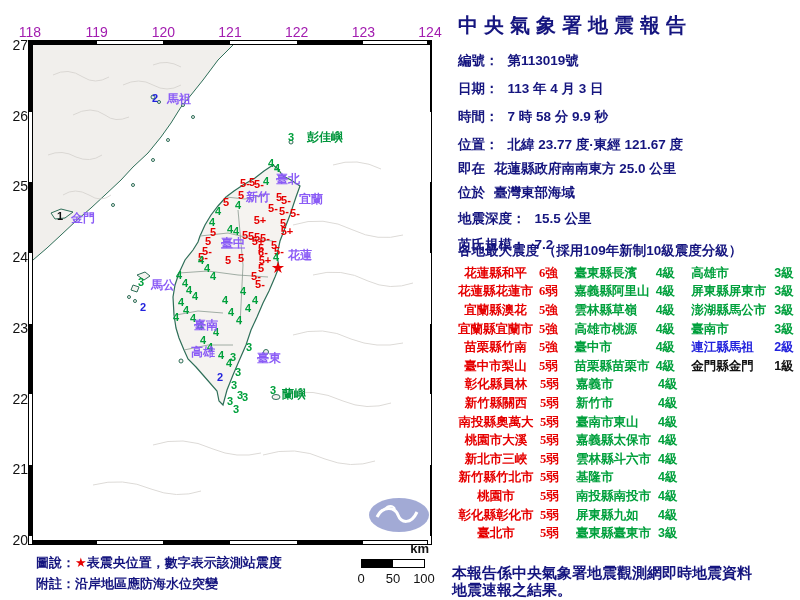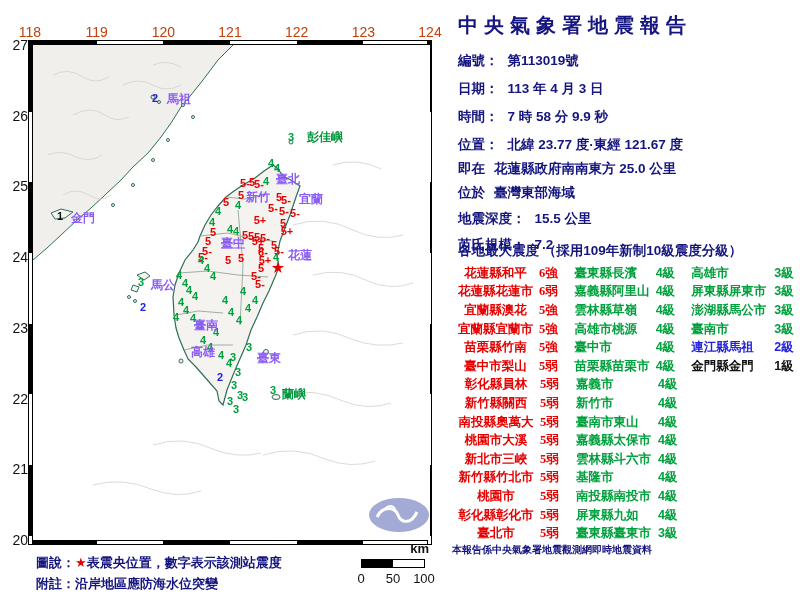--- a/index.html
+++ b/index.html
@@ -13,21 +13,21 @@
   .green{color:#00a03c;}
   .blue{color:#2222dd;}
   .black{color:#111111;}
 
   
   .frame-h{position:absolute;left:29px;width:403px;height:5px;border:1px solid #000;box-sizing:border-box;
     background:repeating-linear-gradient(90deg,#000 0 66.7px,#fff 66.7px 133.4px);}
   .frame-v{position:absolute;top:40px;width:5px;height:505px;border:1px solid #000;box-sizing:border-box;
     background:repeating-linear-gradient(180deg,#000 0 70.7px,#fff 70.7px 141.4px);}
   #map-inner{position:absolute;left:33px;top:45px;width:397px;height:495px;overflow:hidden;background:#fff;}
-  .lon-label{position:absolute;top:24px;width:28px;text-align:center;font-size:14px;color:#c2410c;}
+  .lon-label{position:absolute;top:24px;width:28px;text-align:center;font-size:14px;color:#a21caf;}
   .lat-label{position:absolute;left:2px;width:26px;text-align:right;font-size:14px;color:#111;}
   .station{position:absolute;transform:translate(-50%,-50%);font-size:11px;font-weight:bold;line-height:11px;white-space:nowrap;}
   .place{position:absolute;transform:translate(0,-50%);font-size:12px;font-weight:bold;white-space:nowrap;}
   .place.blue{color:#8b5cf6;}
   .place.green{color:#00963c;}
   #epicenter{position:absolute;transform:translate(-50%,-55%);font-size:16px;color:#e60000;font-weight:bold;}
 
   
   #legend{position:absolute;left:36px;top:552px;font-size:13px;font-weight:bold;line-height:21px;}
   #scale-km{position:absolute;left:399px;top:541px;width:30px;text-align:right;font-size:13px;color:#111;font-weight:bold;}
@@ -40,21 +40,21 @@
   #info{position:absolute;left:458px;top:52px;width:345px;font-size:13.5px;font-weight:bold;}
   .info-line{margin-bottom:8px;white-space:nowrap;}
   .info-line:nth-child(1),.info-line:nth-child(2),.info-line:nth-child(3){margin-bottom:10px;}
   .info-line:nth-child(4),.info-line:nth-child(5){margin-bottom:6px;}
   .info-line .val{margin-left:9px;}
   #section-title{position:absolute;left:458px;top:242px;font-size:13.5px;font-weight:bold;white-space:nowrap;}
   #intensity-table{position:absolute;left:452px;top:264px;width:348px;font-size:12.5px;font-weight:bold;}
   .i-row{display:flex;height:18.6px;align-items:center;white-space:nowrap;}
   .i-row span{display:inline-block;overflow:visible;}
   .n1{width:88px;text-align:center;} .v1{width:36px;font-family:Liberation Serif, serif;} .n2{width:82px;} .v2{width:36px;} .n3{width:84px;} .v3{width:26px;}
-  #footer-note{position:absolute;left:452px;top:542px;font-size:10px;font-weight:bold;line-height:17px;font-family:Liberation Mono, monospace;}
+  #footer-note{position:absolute;left:452px;top:564px;font-size:15px;font-weight:bold;line-height:17px;}
 </style>
 </head>
 <body>
 
 <div class="frame-h" style="top:40px"></div>
 <div class="frame-h" style="top:540px"></div>
 <div class="frame-v" style="left:28px"></div>
 <div class="frame-v" style="left:427px"></div>
 
 <div id="lon-labels">
@@ -360,13 +360,14 @@
     <div class="i-row">
       <span class="n1 red">臺北市</span>
       <span class="v1 red">5弱</span>
       <span class="n2 green">臺東縣臺東市</span>
       <span class="v2 green">3級</span>
     </div>
   </div>
 
 <div id="footer-note" class="navy">
   <div>本報告係中央氣象署地震觀測網即時地震資料</div>
+  <div>地震速報之結果。</div>
 </div>
 
 </body></html>

